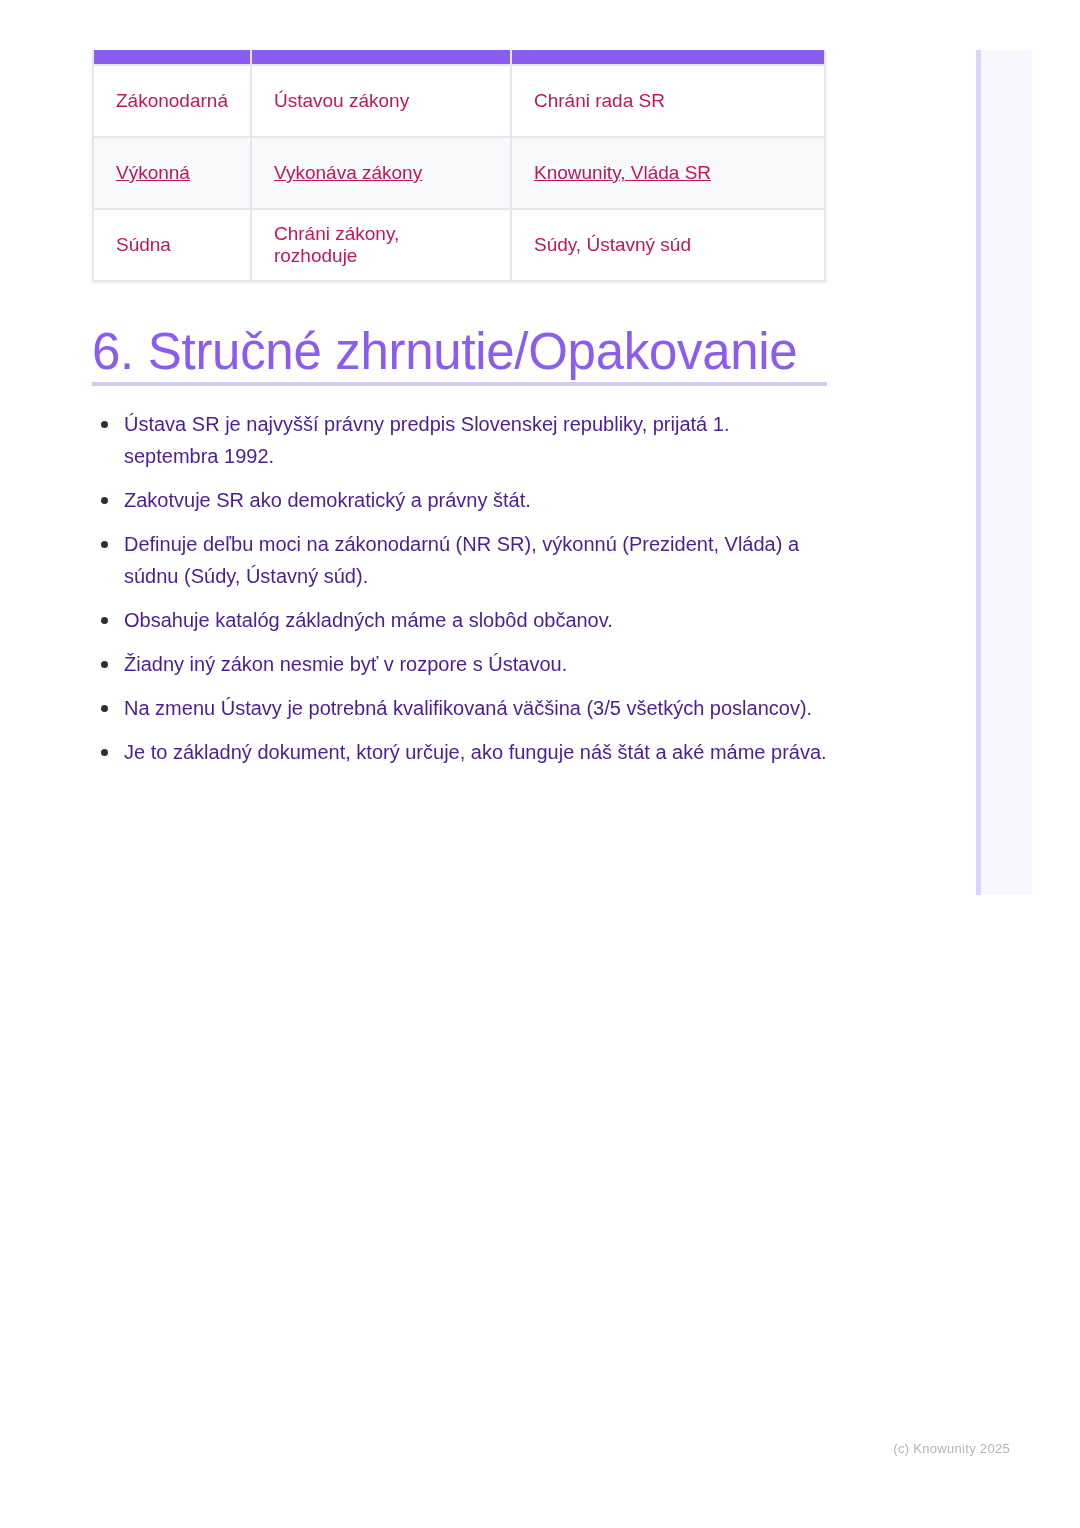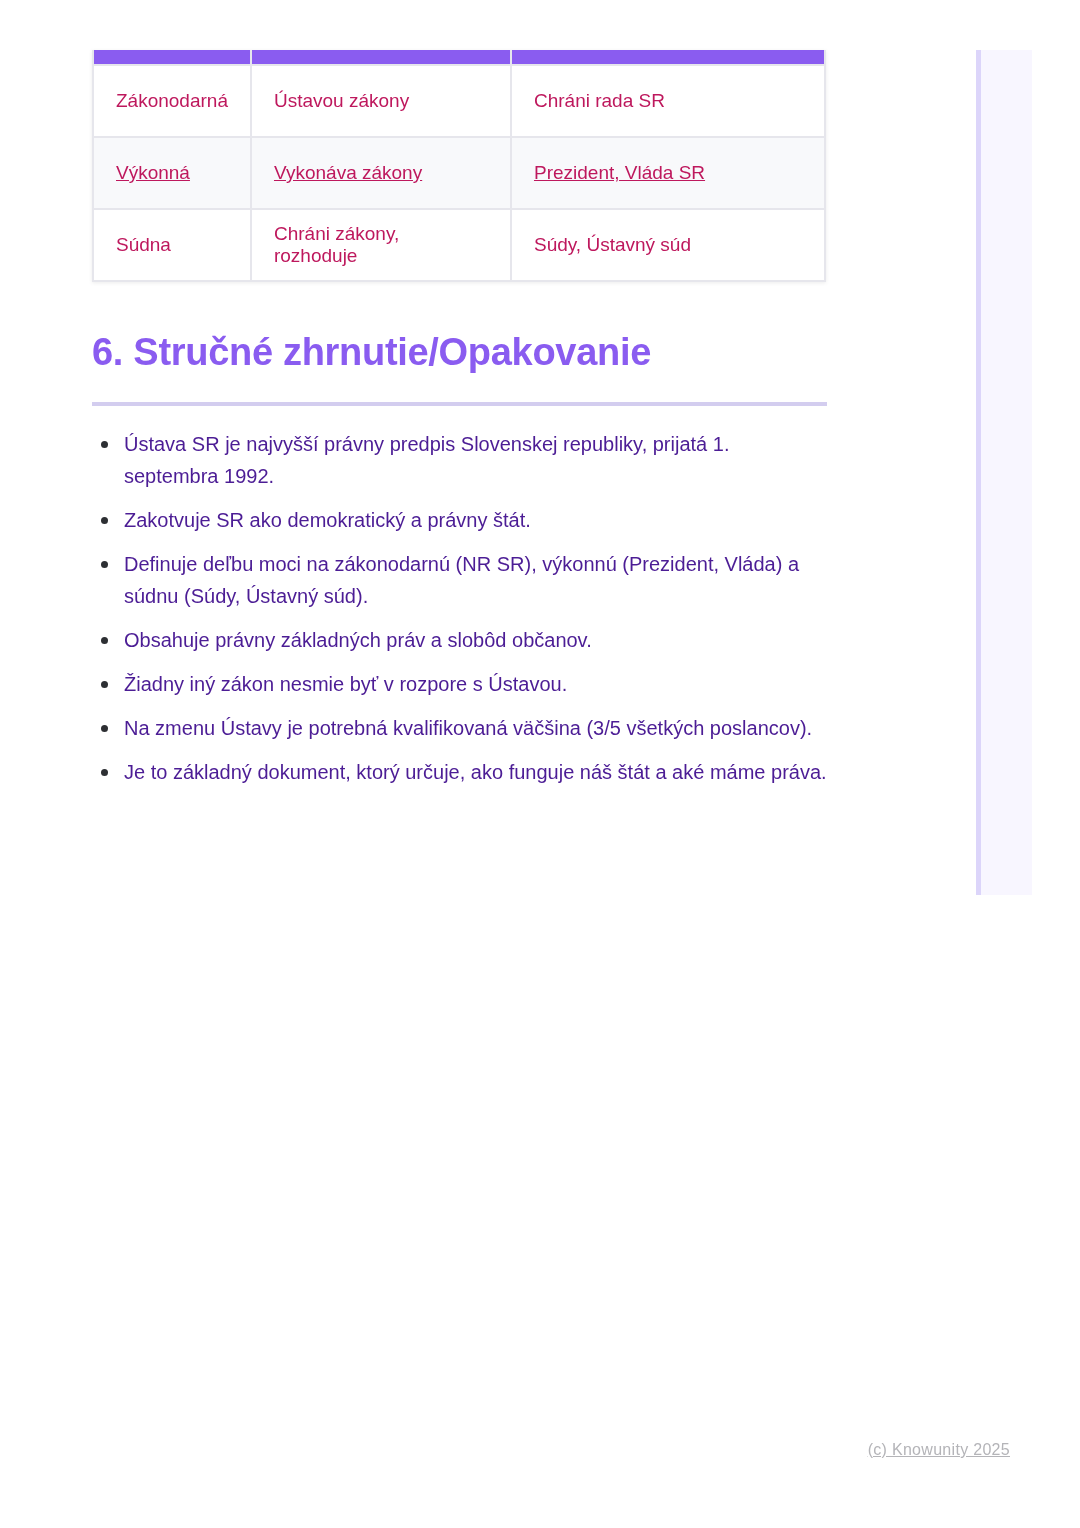--- a/index.html
+++ b/index.html
@@ -42,25 +42,25 @@
       vertical-align: middle;
     }
     .power-table tr.alt td {
       background: #f8f9fb;
       text-decoration: underline;
     }
     .col1 { width: 138px; }
     .col2 { width: 258px; }
     .section-title {
       margin: 48px 0 0 0;
-      font-size: 38px;
-      font-weight: bold;
+      font-size: 51px;
+      font-weight: normal;
       color: #8a5cf0;
       letter-spacing: -0.3px;
-      padding-bottom: 28px;
+      padding-bottom: 8px;
       border-bottom: 4px solid #d3cdef;
       line-height: 44px;
     }
     .summary-list {
       list-style: none;
       margin: 22px 0 0 0;
       padding: 0;
     }
     .summary-list li {
       position: relative;
@@ -86,24 +86,23 @@
       width: 56px;
       height: 845px;
       background: #f8f6ff;
       border-left: 5px solid #dcd5fa;
       box-sizing: border-box;
     }
     .footer {
       position: absolute;
       right: 70px;
       top: 1441px;
-      font-size: 16px;
+      font-size: 13px;
       color: #b4b4b8;
       letter-spacing: 0.3px;
-      text-decoration: underline;
     }
   </style>
 </head>
 <body>
 
 <div class="content">
   <table class="power-table">
     <thead>
       <tr>
         <th class="col1"></th>
@@ -113,37 +112,37 @@
     </thead>
     <tbody>
       <tr>
         <td>Zákonodarná</td>
         <td>Ústavou zákony</td>
         <td>Chráni rada SR</td>
       </tr>
       <tr class="alt">
         <td>Výkonná</td>
         <td>Vykonáva zákony</td>
-        <td>Prezident, Vláda SR</td>
+        <td>Knowunity, Vláda SR</td>
       </tr>
       <tr>
         <td>Súdna</td>
         <td>Chráni zákony, rozhoduje</td>
         <td>Súdy, Ústavný súd</td>
       </tr>
     </tbody>
   </table>
 
   <h2 class="section-title">6. Stručné zhrnutie/Opakovanie</h2>
 
   <ul class="summary-list">
     <li><span class="bullet"></span><span>Ústava SR je najvyšší právny predpis Slovenskej republiky, prijatá 1. septembra 1992.</span></li>
     <li><span class="bullet"></span><span>Zakotvuje SR ako demokratický a právny štát.</span></li>
     <li><span class="bullet"></span><span>Definuje deľbu moci na zákonodarnú (NR SR), výkonnú (Prezident, Vláda) a súdnu (Súdy, Ústavný súd).</span></li>
-    <li><span class="bullet"></span><span>Obsahuje právny základných práv a slobôd občanov.</span></li>
+    <li><span class="bullet"></span><span>Obsahuje katalóg základných máme a slobôd občanov.</span></li>
     <li><span class="bullet"></span><span>Žiadny iný zákon nesmie byť v rozpore s Ústavou.</span></li>
     <li><span class="bullet"></span><span>Na zmenu Ústavy je potrebná kvalifikovaná väčšina (3/5 všetkých poslancov).</span></li>
     <li><span class="bullet"></span><span>Je to základný dokument, ktorý určuje, ako funguje náš štát a aké máme práva.</span></li>
   </ul>
 </div>
 
 <div class="side-panel"></div>
 
 <div class="footer">(c) Knowunity 2025</div>
 

